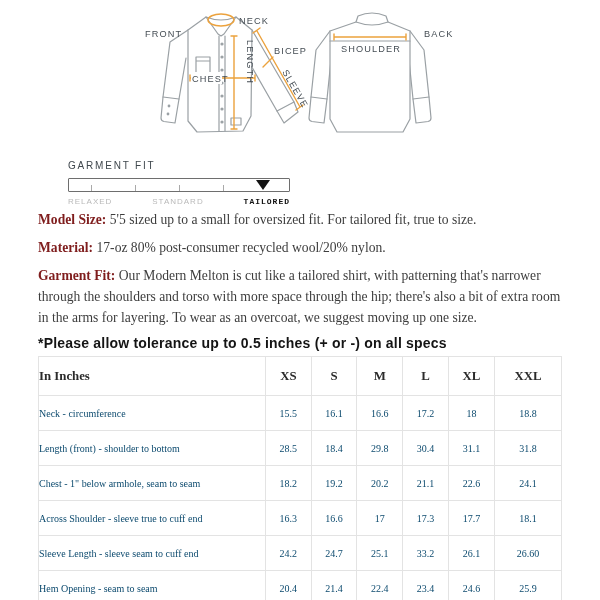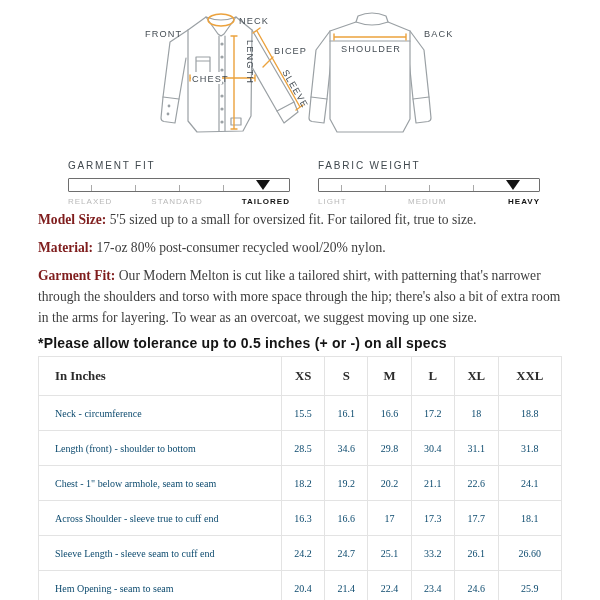--- a/index.html
+++ b/index.html
@@ -16,37 +16,37 @@
   .slider-title{text-align:left;font-size:10px;letter-spacing:1.8px;color:#3f474d;
                 margin-bottom:7px;}
   .slider-bar{position:relative;height:12px;background:#fff;border:1px solid #6e6e6e;
               border-radius:1px;}
   .tick{position:absolute;bottom:0;width:1px;height:6px;background:#a9a9a9;}
   .pointer{position:absolute;top:1px;width:0;height:0;margin-left:-7px;
            border-left:7px solid transparent;border-right:7px solid transparent;
            border-top:10px solid #131313;}
   .slider-labels{display:flex;justify-content:space-between;margin-top:5px;
                  font-size:8px;letter-spacing:1px;color:#b9b9b9;}
-  .slider-labels .sel{color:#141414;font-weight:bold;}
+  .slider-labels .sel{color:#141414;font-weight:bold;font-family:Liberation Mono, monospace;}
 
   
   .details{position:absolute;left:38px;top:209px;width:530px;
            font-family:"Liberation Serif",serif;font-size:13.6px;color:#3d3d3d;}
   .details p{margin:0 0 7px 0;line-height:21px;}
   .details .b{font-weight:bold;color:#7f1d1d;}
   .tolerance{font-family:"Liberation Sans",sans-serif;font-weight:bold;
              font-size:14px;color:#141414;margin-top:3px;letter-spacing:.2px;}
 
   
   table.sizes{position:absolute;left:38px;top:356px;width:524px;border-collapse:collapse;
               font-family:"Liberation Serif",serif;background:#fff;}
   table.sizes th,table.sizes td{border:1px solid #e3e3e3;}
   table.sizes th{font-size:12.8px;color:#2b2b2b;font-weight:bold;height:36px;}
   table.sizes td{font-size:10px;color:#0c4a6e;height:32px;text-align:center;}
-  table.sizes th.lbl,table.sizes td.lbl{text-align:left;padding-left:16px;width:225px;}
+  table.sizes th.lbl,table.sizes td.lbl{text-align:left;padding-left:0;width:225px;}
 </style>
 </head>
 <body>
 
 <div class="page">
 
   <svg class="diagram" viewBox="0 0 600 152" width="600" height="152">
 
     <g fill="#ffffff" stroke="#9aa0a4" stroke-width="1.2" stroke-linejoin="round" stroke-linecap="round">
 
@@ -117,35 +117,20 @@
       <span class="tick" style="left:70%"></span>
       <span class="pointer" style="left:88%"></span>
     </div>
     <div class="slider-labels">
       <span>RELAXED</span>
       <span>STANDARD</span>
       <span class="sel">TAILORED</span>
     </div>
   </div>
 
-  <div class="slider" style="left:318px;top:160px;">
-    <div class="slider-title">FABRIC WEIGHT</div>
-    <div class="slider-bar">
-      <span class="tick" style="left:10%"></span>
-      <span class="tick" style="left:30%"></span>
-      <span class="tick" style="left:50%"></span>
-      <span class="tick" style="left:70%"></span>
-      <span class="pointer" style="left:88%"></span>
-    </div>
-    <div class="slider-labels">
-      <span>LIGHT</span>
-      <span>MEDIUM</span>
-      <span class="sel">HEAVY</span>
-    </div>
-  </div>
 
   <div class="details">
     <p><span class="b">Model Size:</span> <span>5'5 sized up to a small for oversized fit. For tailored fit, true to size.</span></p>
     <p><span class="b">Material:</span> <span>17-oz 80% post-consumer recycled wool/20% nylon.</span></p>
     <p><span class="b">Garment Fit:</span> <span>Our Modern Melton is cut like a tailored shirt, with patterning that's narrower through the shoulders and torso with more space through the hip; there's also a bit of extra room in the arms for layering. To wear as an overcoat, we suggest moving up one size.</span></p>
     <div class="tolerance">*Please allow tolerance up to 0.5 inches (+ or -) on all specs</div>
   </div>
 
   <table class="sizes">
     <thead>
@@ -165,21 +150,21 @@
         <td>15.5</td>
         <td>16.1</td>
         <td>16.6</td>
         <td>17.2</td>
         <td>18</td>
         <td>18.8</td>
       </tr>
       <tr>
         <td class="lbl">Length (front) - shoulder to bottom</td>
         <td>28.5</td>
-        <td>34.6</td>
+        <td>18.4</td>
         <td>29.8</td>
         <td>30.4</td>
         <td>31.1</td>
         <td>31.8</td>
       </tr>
       <tr>
         <td class="lbl">Chest - 1" below armhole, seam to seam</td>
         <td>18.2</td>
         <td>19.2</td>
         <td>20.2</td>

